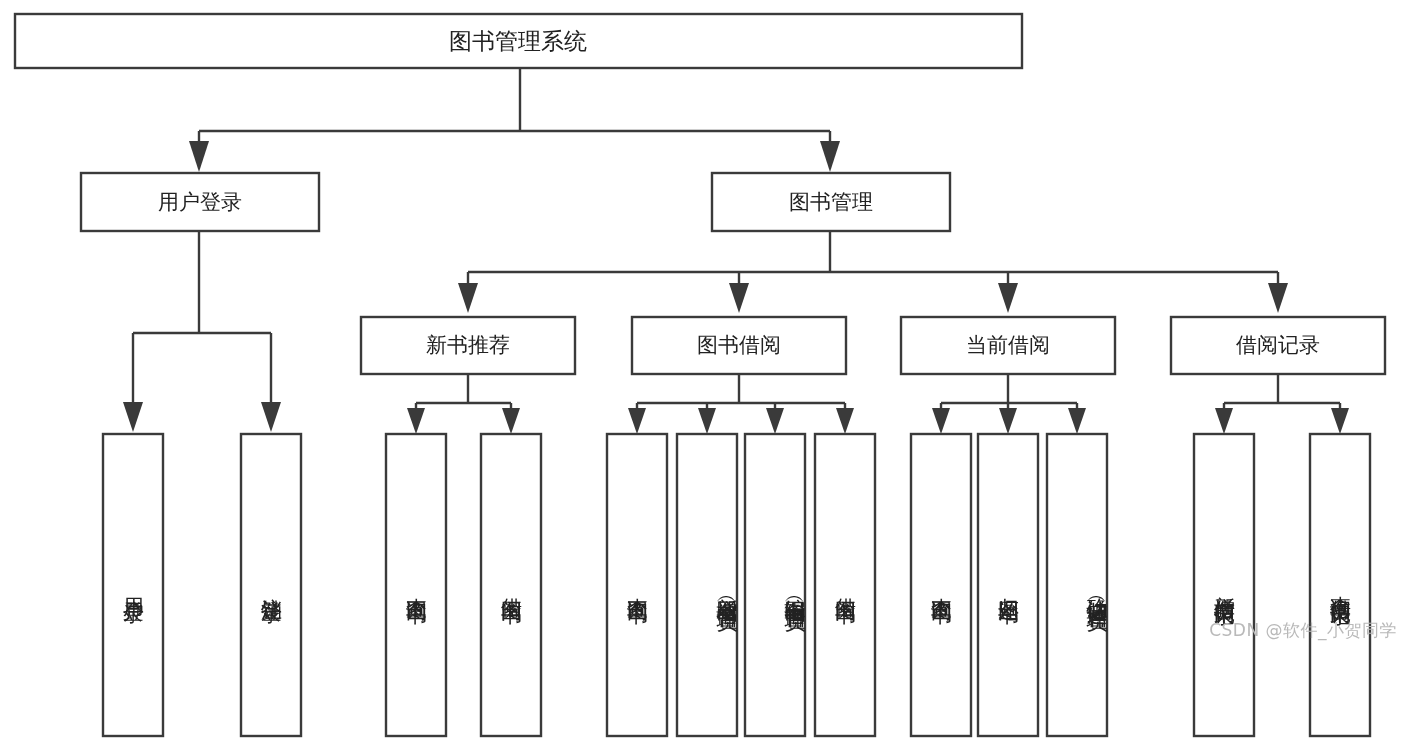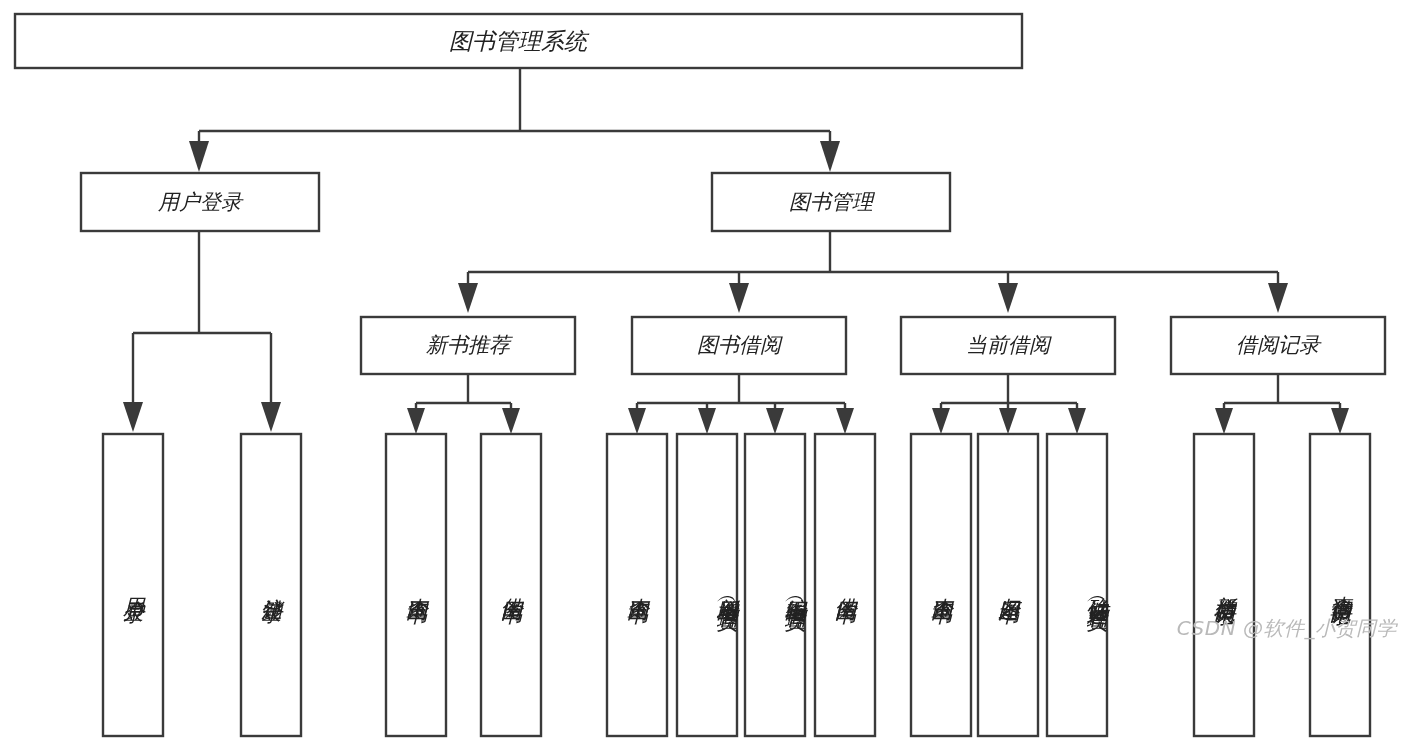--- a/index.html
+++ b/index.html
@@ -12,21 +12,20 @@
     width: 1405px;
     height: 747px;
     overflow: hidden;
     font-family: "DejaVu Sans", "Liberation Sans", sans-serif;
   }
   #diagram-root {
     position: relative;
     width: 1405px;
     height: 648px;
     background: #ffffff;
-    font-style: italic;
   }
   svg#tree-svg {
     position: absolute;
     left: 0;
     top: 0;
     width: 1405px;
     height: 747px;
     display: block;
   }
   .node-box {
@@ -69,21 +68,21 @@
     align-items: center;
     justify-content: center;
     text-align: center;
     pointer-events: none;
   }
   .watermark {
     position: absolute;
     right: 8px;
     bottom: 6px;
     font-family: "DejaVu Sans", "Liberation Sans", sans-serif;
-    font-size: 20px;
+    font-size: 17px;
     color: #b9b9b9;
     letter-spacing: 0.5px;
     white-space: nowrap;
   }
 </style>
 </head>
 <body>
 
 <div id="diagram-root">
 

